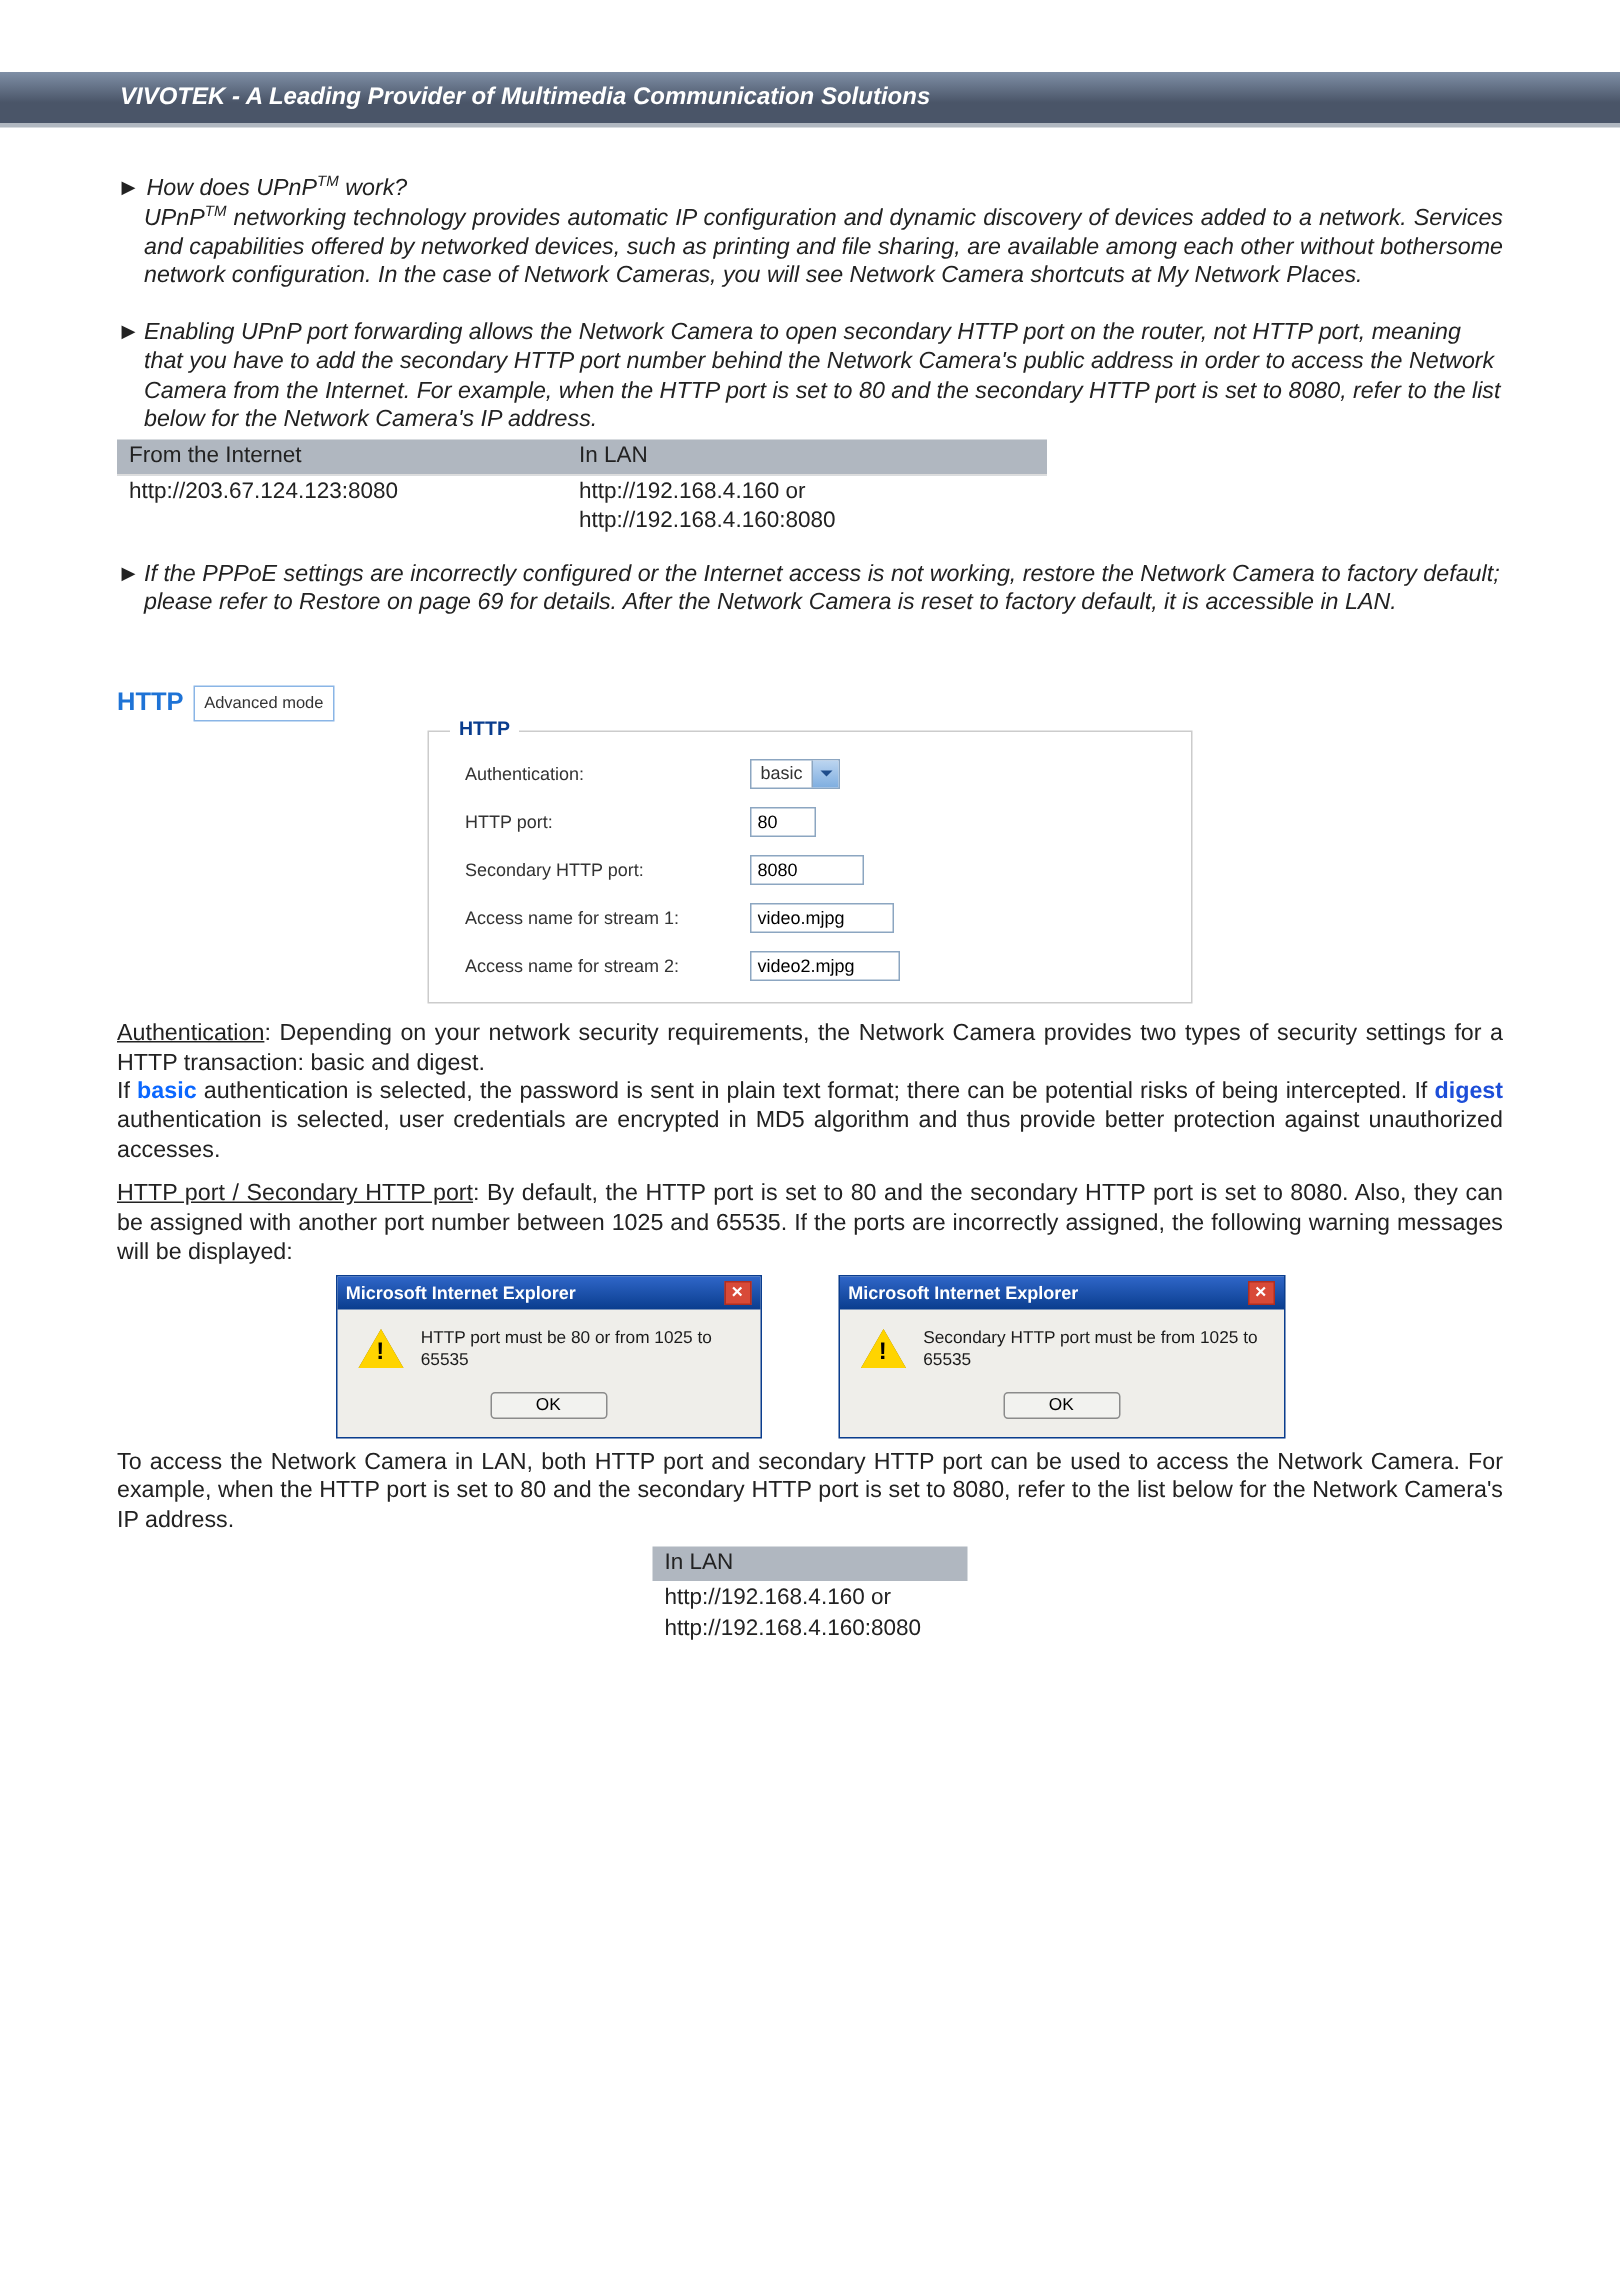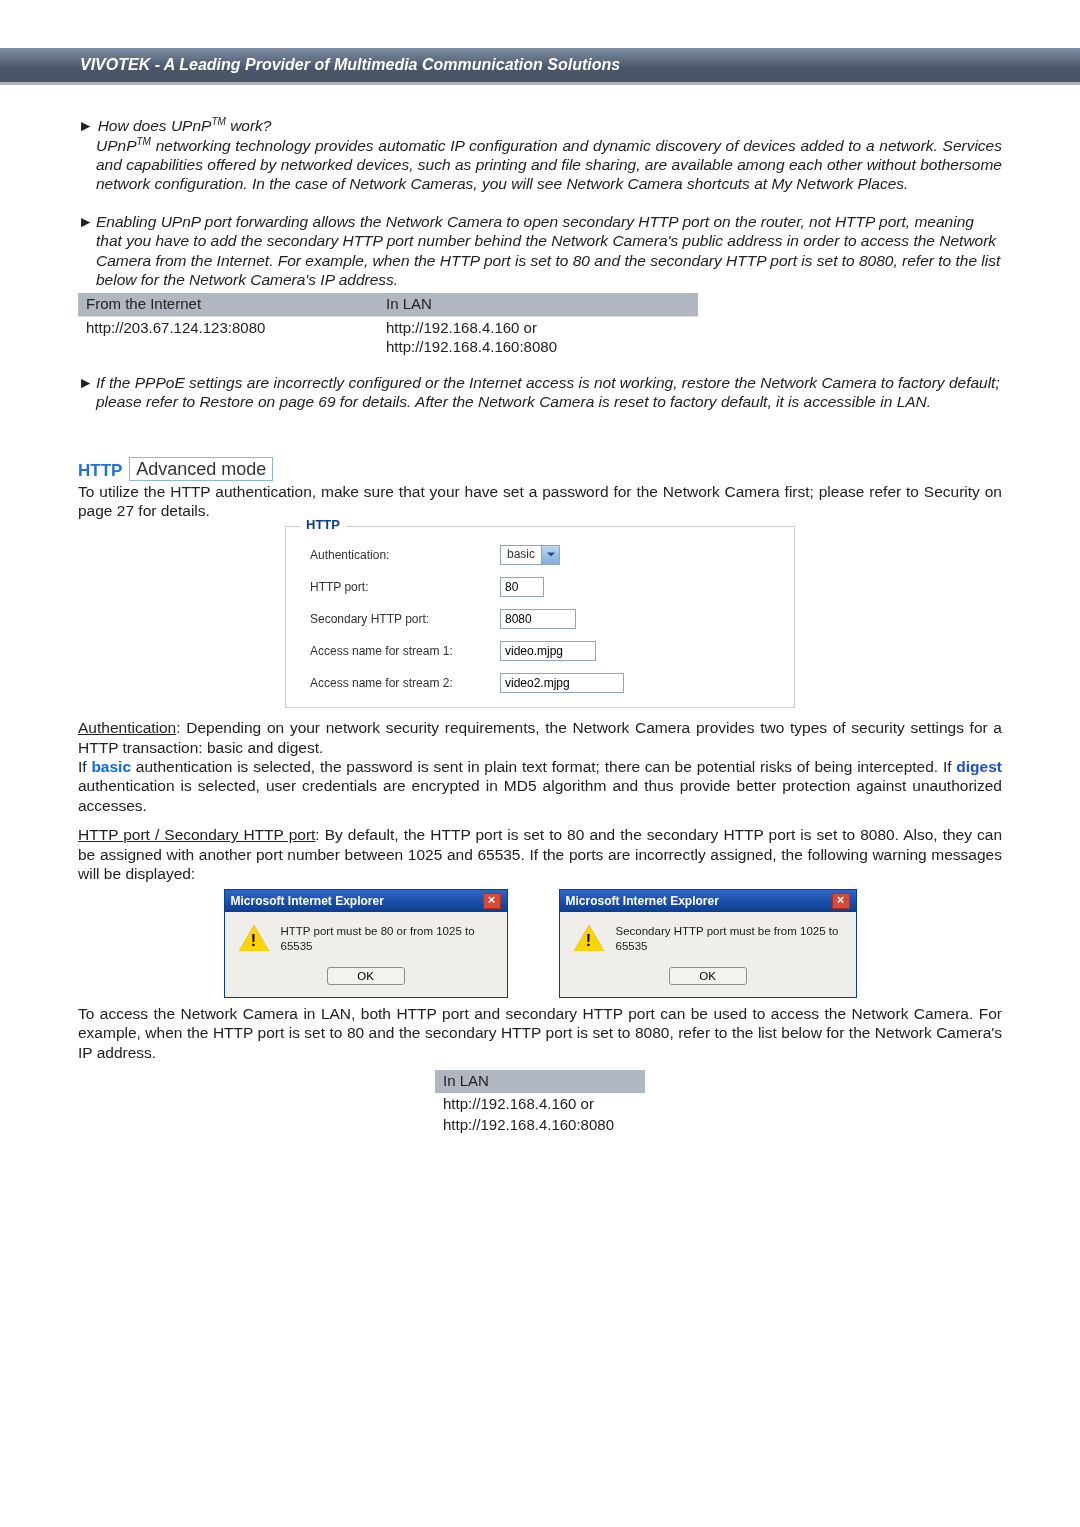--- a/index.html
+++ b/index.html
@@ -10,32 +10,32 @@
   .content { position: absolute; left: 78px; right: 78px; top: 116px; font-size: 15.5px; color: #222; line-height: 1.25; }
   .italic-block { font-style: italic; text-align: justify; }
   .bullet-line { margin-top: 10px; font-style: italic; }
   .sup { font-size: 10px; vertical-align: super; }
   .indent-block { margin-left: 18px; text-align: justify; }
   .table1 { width: 620px; margin-top: 4px; font-size: 15px; border-collapse: collapse; font-style: normal; }
   .table1 th { background: #b0b7c0; color: #222; font-weight: normal; text-align: left; padding: 2px 8px; }
   .table1 td { padding: 2px 8px; vertical-align: top; border-top: 1px solid #ddd; }
   .httpHeading { margin-top: 46px; font-size: 17px; }
   .httpLabel { color: #1e73d6; font-weight: bold; display: inline-block; }
-  .advTag { border: 1.5px solid #8ab5e6; color: #333; padding: 0 6px; display: inline-block; margin-left: 2px; font-size: 18px; line-height: 22px; vertical-align: 1px; }
+  .advTag { border: 1.5px solid #8ab5e6; color: #333; padding: 0 6px; display: inline-block; margin-left: 2px; font-size: 11px; line-height: 22px; vertical-align: 1px; }
   .just { text-align: justify; }
   .form-box { width: 510px; margin: 6px auto 10px auto; border: 1px solid #ccc; padding: 18px 24px 14px 24px; position: relative; font-family: "Segoe UI", Arial, sans-serif; }
   .form-legend { position: absolute; top: -10px; left: 14px; background: #fff; color: #0a3d8e; font-weight: bold; padding: 0 6px; font-size: 13px; }
   .form-row { display: flex; align-items: center; margin-bottom: 12px; font-size: 12px; color: #333; }
   .form-row .lbl { width: 190px; }
   .select-mock { border: 1px solid #8ca6c1; display: inline-flex; align-items: stretch; height: 20px; }
   .select-mock .val { padding: 1px 6px; font-size: 12px; min-width: 38px; }
   .select-mock .arrow { width: 18px; background: linear-gradient(#bcd5f0,#7faee0); border-left: 1px solid #8ca6c1; position: relative; }
   .select-mock .arrow::after { content: ""; position: absolute; left: 50%; top: 50%; transform: translate(-50%,-30%); border: 4px solid transparent; border-top-color: #1f4d8b; }
   .input-mock { border: 1px solid #8ca6c1; padding: 1px 4px; font-size: 12px; height: 20px; background: #fff; }
-  .w50 { width: 44px; } .w70 { width: 76px; } .w90 { width: 96px; } .w100 { width: 124px; }
+  .w50 { width: 44px; } .w70 { width: 76px; } .w90 { width: 96px; } .w100 { width: 100px; }
   .underline { text-decoration: underline; }
   .basic { color: #0a67ff; font-weight: bold; }
   .digest { color: #1d4ed8; font-weight: bold; }
   .dialogs { display: flex; justify-content: center; gap: 51px; margin-top: 6px; margin-bottom: 6px; }
   .dlg { width: 284px; border: 1px solid #0a3d8e; background: #efeeea; font-family: Tahoma, Arial, sans-serif; position: relative; }
   .dlg-title { background: linear-gradient(#2f66c8,#0a3d8e); color: #fff; font-size: 12px; font-weight: bold; padding: 3px 6px; display: flex; justify-content: space-between; align-items: center; }
   .dlg-close { width: 18px; height: 16px; background: #d84a38; border: 1px solid #b02e20; color: #fff; font-size: 13px; font-weight: bold; text-align: center; line-height: 12px; }
   .dlg-body { display: flex; align-items: center; gap: 12px; padding: 12px 14px 4px 14px; font-size: 11.5px; color: #1a1a1a; }
   .warn-icon { width: 30px; height: 28px; position: relative; }
   .warn-tri { width: 0; height: 0; border-left: 15px solid transparent; border-right: 15px solid transparent; border-bottom: 26px solid #ffd400; filter: drop-shadow(0 0 0.5px #8a6f00); }
@@ -94,21 +94,20 @@
       <div style="display:flex">
         <div style="width:18px; flex:none;">►</div>
         <div>If the PPPoE settings are incorrectly configured or the Internet access is not working, restore the Network Camera to factory default; please refer to Restore on page 69 for details. After the Network Camera is reset to factory default, it is accessible in LAN.</div>
       </div>
     </div>
 
     <div class="httpHeading">
       <span class="httpLabel">HTTP</span>
       <span class="advTag">Advanced mode</span>
     </div>
-    <div class="just">To utilize the HTTP authentication, make sure that your have set a password for the Network Camera first; please refer to Security on page 27 for details.</div>
 
     <div class="form-box">
       <div class="form-legend">HTTP</div>
 
       <div class="form-row">
         <div class="lbl">Authentication:</div>
         <div class="select-mock">
           <div class="val">basic</div>
           <div class="arrow"></div>
         </div>

